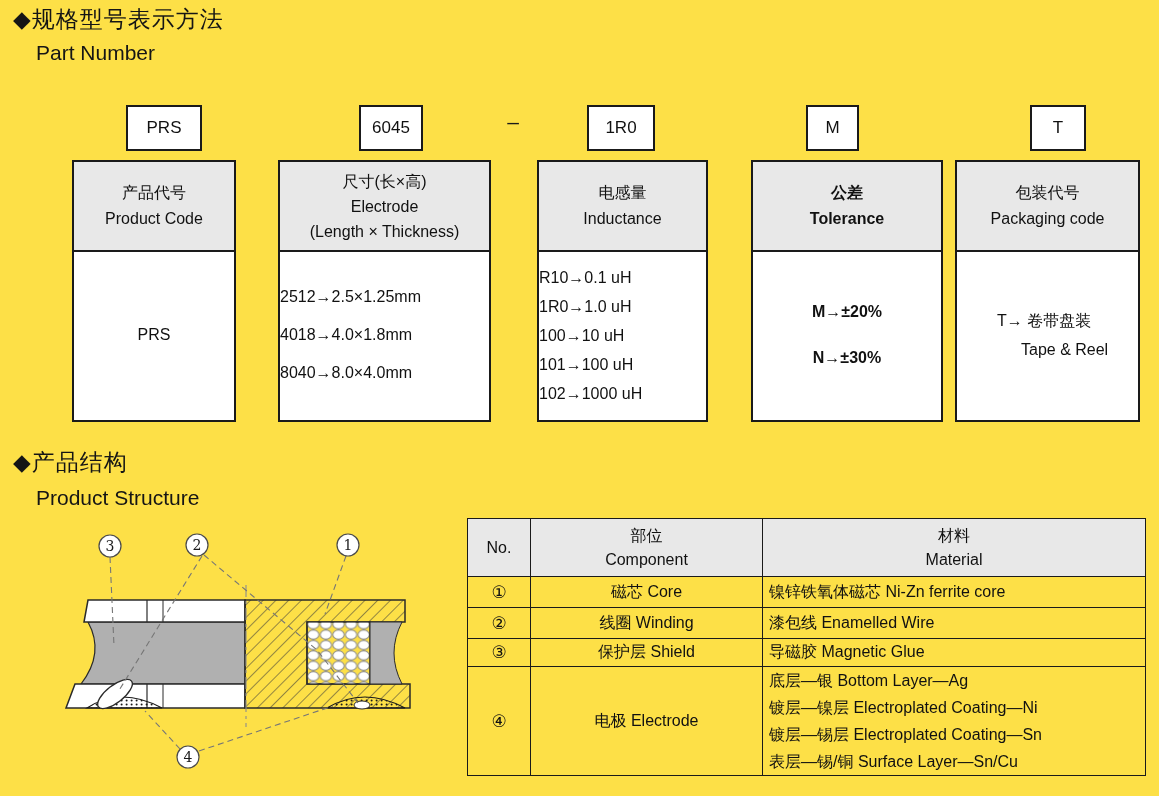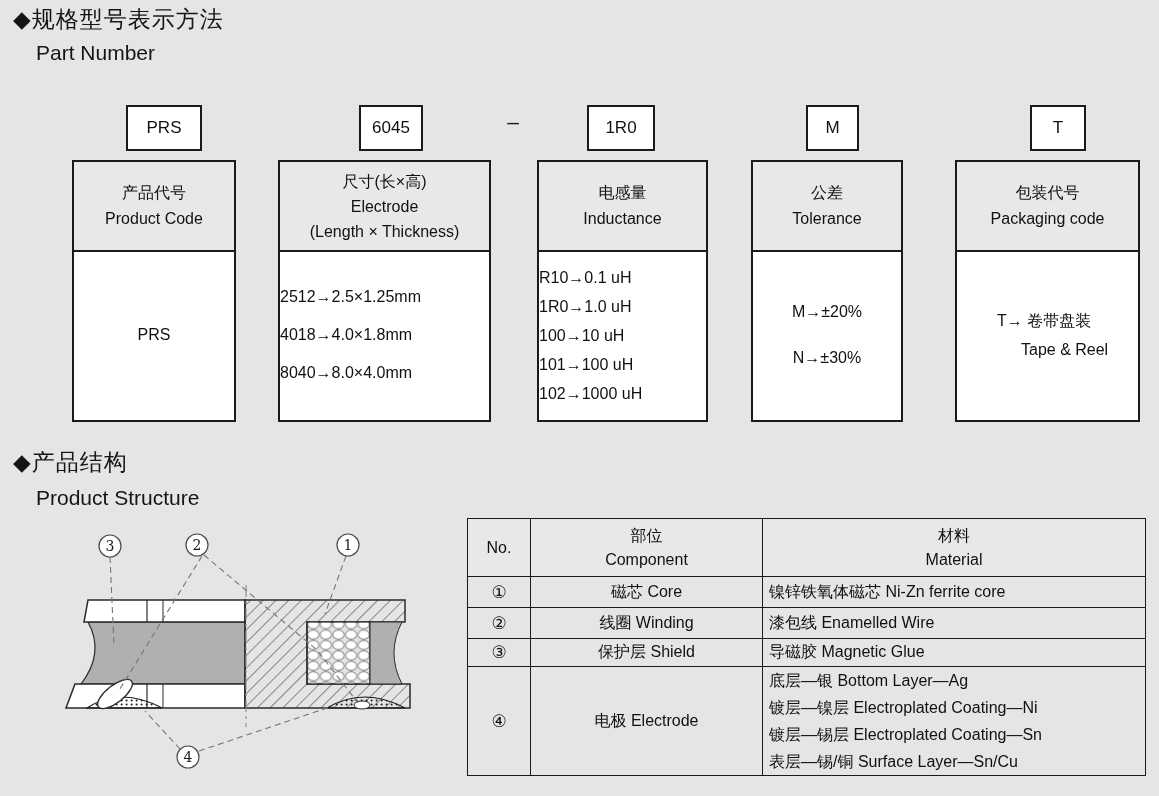--- a/index.html
+++ b/index.html
@@ -1,17 +1,17 @@
 <!DOCTYPE html>
 <html><head>
 <meta charset="utf-8">
 <style>
   html,body{margin:0;padding:0;background:#fff;}
   .page{
-    position:relative;width:1159px;height:796px;background:#e5e5e5;overflow:hidden;
+    position:relative;width:1159px;height:796px;background:#fde047;overflow:hidden;
     font-family:"Liberation Sans","DejaVu Sans",sans-serif;color:#111;
   }
   .title-cn{position:absolute;font-size:23px;letter-spacing:1px;color:#151515;}
   .title-en{position:absolute;font-size:21px;color:#151515;}
 
   
   .pn-box{
     position:absolute;top:105px;height:42px;border:2px solid #1a1a1a;background:#fff;
     display:flex;align-items:center;justify-content:center;font-size:17px;
   }
@@ -97,21 +97,21 @@
     </div>
     <div class="col-body body-left lh29">
       <div>R10→0.1 uH</div>
       <div>1R0→1.0 uH</div>
       <div>100→10 uH</div>
       <div>101→100 uH</div>
       <div>102→1000 uH</div>
     </div>
   </div>
 
-  <div class="col" style="left:751px;width:152px;">
+  <div class="col" style="left:751px;width:192px;font-weight:bold;">
     <div class="col-header">
       <div>公差</div>
       <div>Tolerance</div>
     </div>
     <div class="col-body body-center gap18">
       <div>M→±20%</div>
       <div>N→±30%</div>
     </div>
   </div>
 

